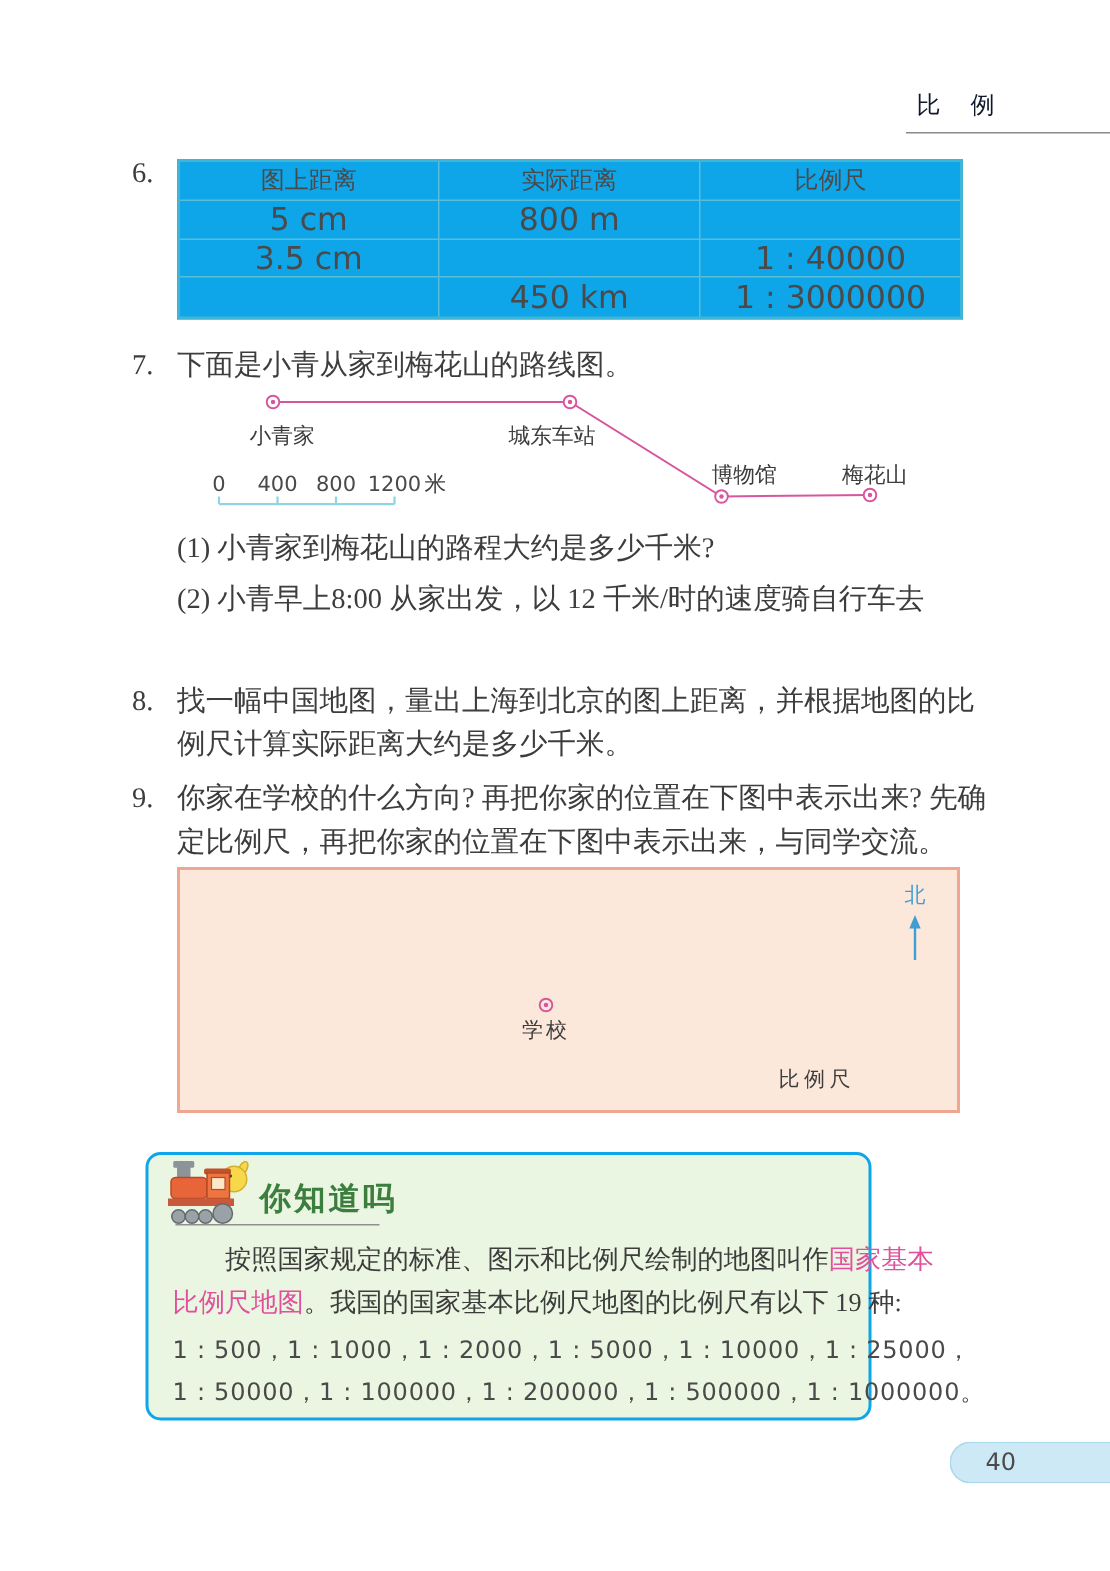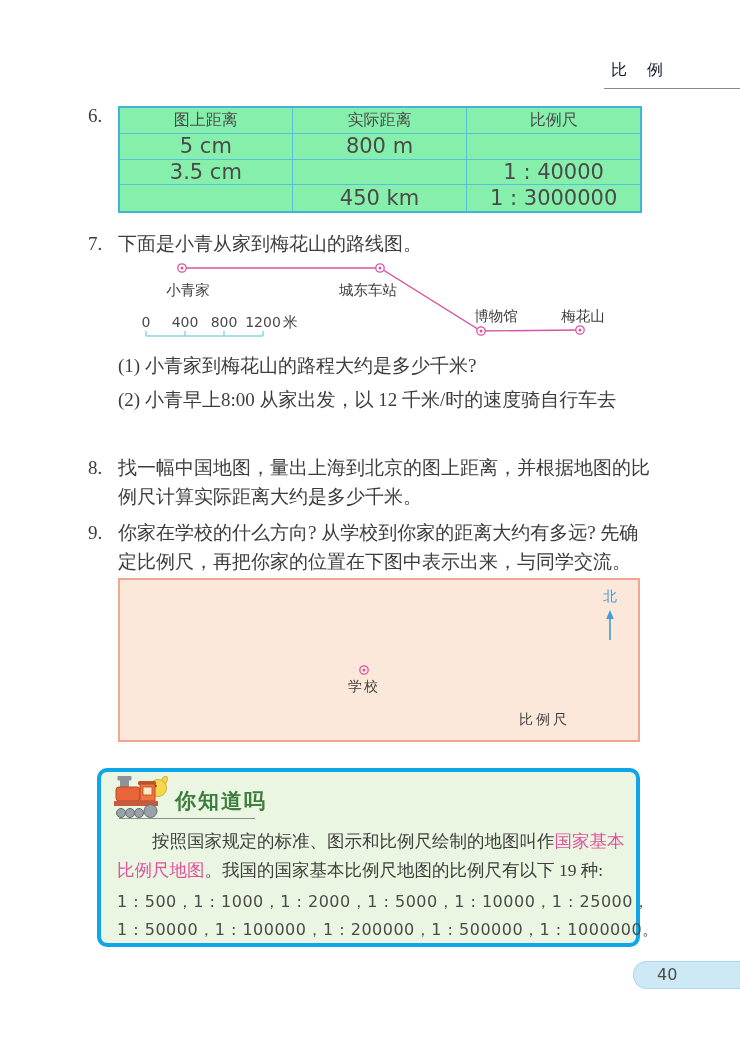--- a/index.html
+++ b/index.html
@@ -20,21 +20,21 @@
     font-family:"Liberation Serif", serif;
   }
   
   .cnline {
     position:absolute; font-size:19px; line-height:22px; color:#3d3d3d;
     white-space:nowrap; font-family:"Liberation Serif", serif;
   }
   
   .scale-table {
     position:absolute; left:118px; top:106px; width:524px; height:107px;
-    background:#86efac; border:2px solid #41b5d6;
+    background:#0ea5e9; border:2px solid #41b5d6;
     display:grid; grid-template-columns:174fr 176fr 174fr; grid-template-rows:repeat(4,1fr);
   }
   .scale-table .cell {
     display:flex; align-items:center; justify-content:center;
     color:#4a4a4a; font-size:16px;
   }
   .scale-table .cb { border-right:1px solid #58bfdb; }
   .scale-table .rb { border-bottom:1px solid #58bfdb; }
   .scale-table .val { font-family:"DejaVu Sans", sans-serif; font-size:21px; }
   
@@ -50,22 +50,22 @@
   .north-label { position:absolute; left:479px; top:8px; width:22px; text-align:center;
     font-size:14px; color:#3f9fd2; }
   .north-arrow { position:absolute; left:483px; top:30px; }
   .school-dot { position:absolute; left:238px; top:84px; }
   .school-label { position:absolute; left:214px; top:98px; width:60px; text-align:center;
     font-size:14px; color:#3d3d3d; letter-spacing:2px; }
   .scale-placeholder { position:absolute; left:399px; top:131px; font-size:14px;
     color:#3d3d3d; letter-spacing:3px; }
   
   .knowbox {
-    position:absolute; left:97px; top:768px; width:543px; height:179px;
-    background:#eaf6e1; border:4px solid #0ea5e9; border-radius:10px;
+    position:absolute; left:97px; top:768px; width:484px; height:179px;
+    background:#eaf6e1; border:2px solid #0ea5e9; border-radius:10px;
   }
   .train { position:absolute; left:12px; top:4px; }
   .kb-title { position:absolute; left:74px; top:15px; font-size:21px; font-weight:bold;
     color:#3c7e3e; letter-spacing:2px; font-family:"Liberation Sans", sans-serif; }
   .kb-underline { position:absolute; left:18px; top:46px; width:136px; height:0;
     border-bottom:1.5px solid #8f8f8f; }
   .kb-line { position:absolute; left:16px; white-space:nowrap; }
   .kb-p { font-size:17.5px; line-height:22px; color:#3d3d3d; }
   .kb-p .hl { color:#e0509c; }
   .kb-scales { font-family:"DejaVu Sans", sans-serif; font-size:16px; color:#4a4a4a;
@@ -156,21 +156,21 @@
   </svg>
 
   <div class="cnline" style="left:118px;top:355px">(1) 小青家到梅花山的路程大约是多少千米?</div>
   <div class="cnline" style="left:118px;top:389px">(2) 小青早上8:00 从家出发，以 12 千米/时的速度骑自行车去</div>
 
   <div class="qnum" style="left:88px;top:457px">8.</div>
   <div class="cnline" style="left:118px;top:486px">例尺计算实际距离大约是多少千米。</div>
   <div class="cnline" style="left:118px;top:457px">找一幅中国地图，量出上海到北京的图上距离，并根据地图的比</div>
 
   <div class="qnum" style="left:88px;top:522px">9.</div>
-  <div class="cnline" style="left:118px;top:522px">你家在学校的什么方向? 从学校到你家的距离大约有多远? 先确</div>
+  <div class="cnline" style="left:118px;top:522px">你家在学校的什么方向? 再把你家的位置在下图中表示出来? 先确</div>
   <div class="cnline" style="left:118px;top:551px">定比例尺，再把你家的位置在下图中表示出来，与同学交流。</div>
 
   <div class="mapbox">
     <div class="north-label">北</div>
     <svg class="north-arrow" width="14" height="30" viewBox="0 0 14 30">
       <line x1="7" y1="30" x2="7" y2="7" stroke="#3f9fd2" stroke-width="1.6"></line>
       <polygon points="7,0 3.2,9 10.8,9" fill="#3f9fd2"></polygon>
     </svg>
     <svg class="school-dot" width="12" height="12" viewBox="0 0 12 12">
       <circle cx="6" cy="6" r="4.2" fill="#fce7db" stroke="#d8569f" stroke-width="1.3"></circle>

